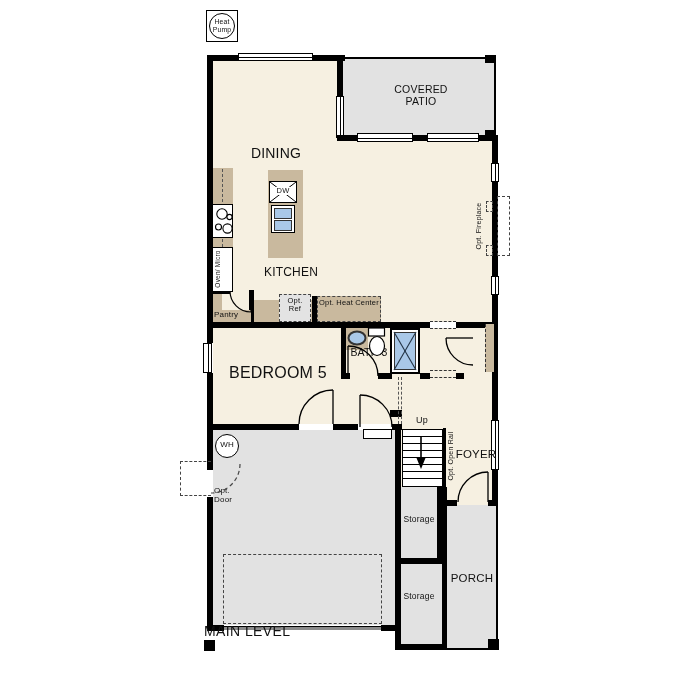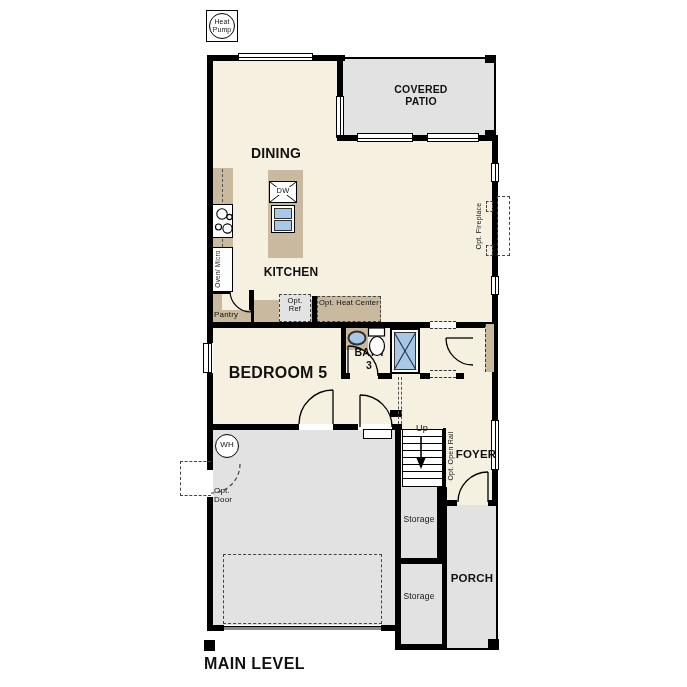--- a/index.html
+++ b/index.html
@@ -5,21 +5,21 @@
   html,body{margin:0;padding:0;background:#fff;}
   #plan{position:relative;width:687px;height:687px;background:#fff;overflow:hidden;
         font-family:"Liberation Sans",sans-serif;color:#111;}
   .f{position:absolute;}                      
   .w{position:absolute;background:#000;}      
   .win{position:absolute;background:#fff;border:1px solid #000;box-sizing:border-box;}
   .win.h::after{content:"";position:absolute;left:0;right:0;top:50%;border-top:1px solid #000;}
   .win.v::after{content:"";position:absolute;top:0;bottom:0;left:50%;border-left:1px solid #000;}
   .lbl{position:absolute;line-height:1.12;letter-spacing:.2px;white-space:normal;}
   .c{text-align:center;}
-  .b{font-weight:bold;}
+  .b{font-weight:normal;}
   .tan{background:#c9b99e;}
   .dashbox{position:absolute;border:1.4px dashed #444;box-sizing:border-box;}
   .rot{transform:rotate(-90deg);transform-origin:center;}
   svg.ov{position:absolute;left:0;top:0;z-index:60;pointer-events:none;}
   .box{position:absolute;background:#fff;border:1px solid #000;box-sizing:border-box;}
   .round{border-radius:50%;}
 </style>
 </head>
 <body>
 
@@ -128,21 +128,21 @@
   <div class="f" style="left:394px;top:332px;width:22px;height:38px;background:#a9c8e8;border:1px solid #333;box-sizing:border-box;"></div>
 
   <div class="f" style="left:430px;top:321px;width:26px;height:8px;border-top:1.4px dashed #333;border-bottom:1.4px dashed #333;box-sizing:border-box;"></div>
   <div class="f" style="left:430px;top:370px;width:26px;height:8px;border-top:1.4px dashed #333;border-bottom:1.4px dashed #333;box-sizing:border-box;"></div>
   <div class="f tan" style="left:485px;top:324px;width:9px;height:48px;border-left:1px dashed #333;box-sizing:border-box;"></div>
 
   <div class="f" style="left:398px;top:377px;width:4px;height:47px;border-left:1px dashed #555;border-right:1px dashed #555;box-sizing:border-box;"></div>
 
   <div class="f" style="left:402px;top:429px;width:41px;height:58px;background:#fff;border:1.5px solid #000;box-sizing:border-box;"></div>
   <div class="w" style="left:443px;top:428px;width:3px;height:60px;"></div>
-  <div class="lbl c" style="left:407px;top:415px;width:30px;font-size:9px;margin-top:8px;">Up</div>
+  <div class="lbl c" style="left:407px;top:415px;width:30px;font-size:9px;">Up</div>
   <div class="lbl rot" style="left:420px;top:451px;width:64px;height:10px;font-size:7px;text-align:center;">Opt. Open Rail</div>
   <div class="box" style="left:363px;top:429px;width:29px;height:10px;"></div>
 
   <div class="box round" style="left:215px;top:434px;width:24px;height:24px;border:1.5px solid #000;"></div>
   <div class="lbl c" style="left:215px;top:441px;width:24px;font-size:8px;">WH</div>
   <div class="f" style="left:180px;top:461px;width:31px;height:35px;border:1.4px dashed #444;border-right:none;box-sizing:border-box;"></div>
   <div class="lbl" style="left:214px;top:487px;width:28px;font-size:8px;">Opt. Door</div>
   <div class="dashbox" style="left:223px;top:554px;width:159px;height:70px;border-width:1.6px;"></div>
 
   <div class="dashbox" style="left:497px;top:196px;width:13px;height:60px;"></div>
@@ -158,21 +158,21 @@
   <div class="lbl c b" style="left:383px;top:84px;width:76px;font-size:10.5px;">COVERED PATIO</div>
   <div class="lbl c b" style="left:253px;top:266px;width:76px;font-size:12px;">KITCHEN</div>
   <div class="lbl c b" style="left:228px;top:364px;width:100px;font-size:16px;white-space:nowrap;">BEDROOM 5</div>
   <div class="lbl c b" style="left:350px;top:346px;width:38px;font-size:10.5px;line-height:1.2;">BATH 3</div>
   <div class="lbl c b" style="left:452px;top:448px;width:48px;font-size:11.5px;">FOYER</div>
   <div class="lbl c b" style="left:448px;top:572px;width:48px;font-size:11.5px;">PORCH</div>
   <div class="lbl c" style="left:399px;top:515px;width:40px;font-size:8.5px;">Storage</div>
   <div class="lbl c" style="left:399px;top:592px;width:40px;font-size:8.5px;">Storage</div>
 
   <div class="w" style="left:204px;top:640px;width:11px;height:11px;"></div>
-  <div class="lbl b" style="left:204px;top:655px;width:140px;font-size:16px;letter-spacing:.4px;">MAIN LEVEL</div>
+  <div class="lbl b" style="left:204px;top:624px;width:140px;font-size:14px;letter-spacing:.4px;">MAIN LEVEL</div>
 
   <svg class="ov" width="687" height="687" viewBox="0 0 687 687">
 
     <g stroke="#000" stroke-width="1.3" fill="none">
       <line x1="333" y1="424" x2="333" y2="390"></line>
         <path d="M333,390 A34,34 0 0 0 299,424"></path>
     </g>
     <g stroke="#000" stroke-width="1.3" fill="none">
       <line x1="348" y1="376" x2="348" y2="346"></line>
         <path d="M348,346 A30,30 0 0 1 378,376"></path>

